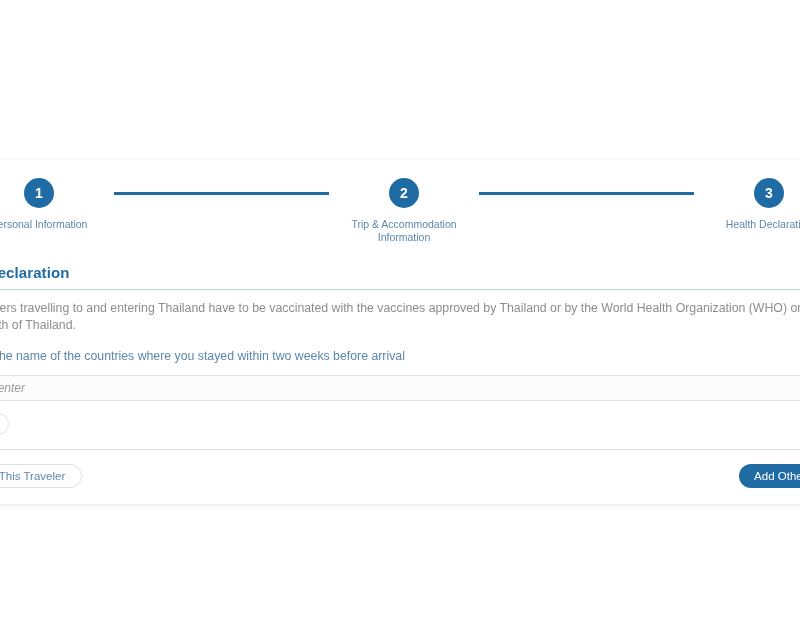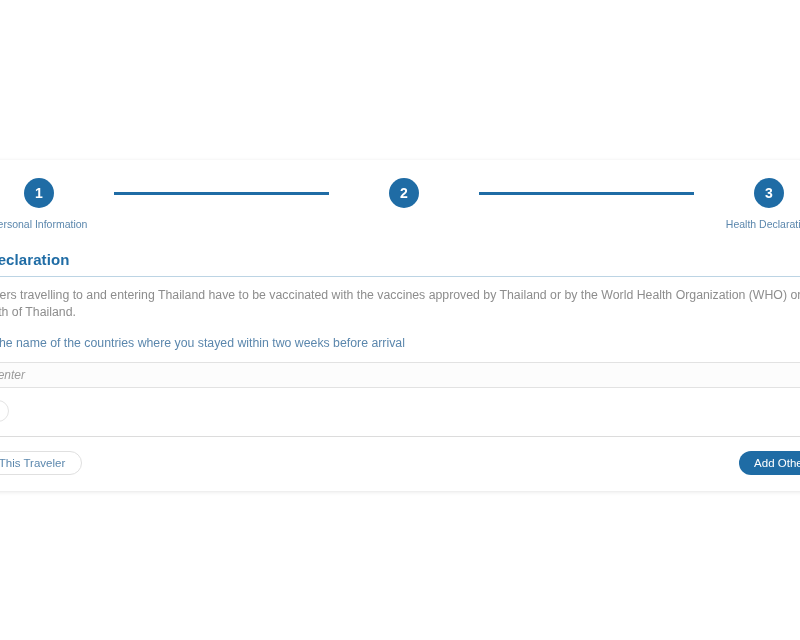--- a/index.html
+++ b/index.html
@@ -233,20 +233,21 @@
 
         <div class="step">
           <div class="step-bubble">1</div>
           <div class="step-label">Personal Information</div>
         </div>
 
         <div class="step-connector"></div>
 
         <div class="step">
           <div class="step-bubble">2</div>
+          <div class="step-label">Trip &amp; Accommodation Information</div>
         </div>
 
         <div class="step-connector"></div>
 
         <div class="step">
           <div class="step-bubble">3</div>
           <div class="step-label">Health Declaration</div>
         </div>
 
       </div>

